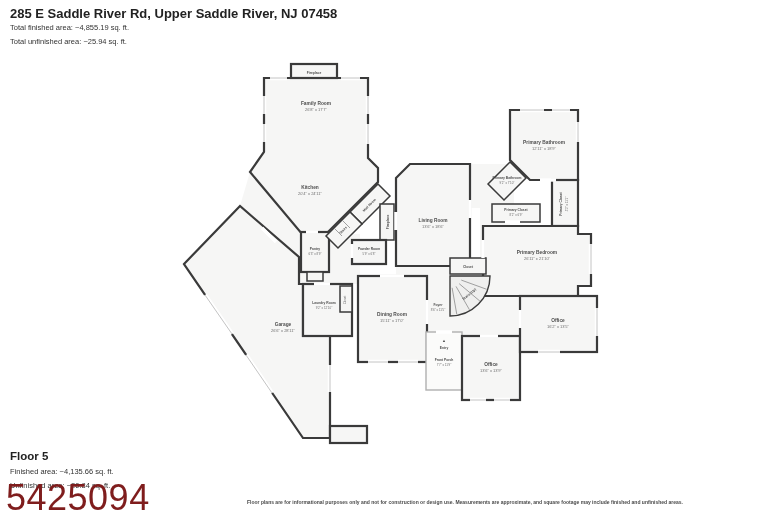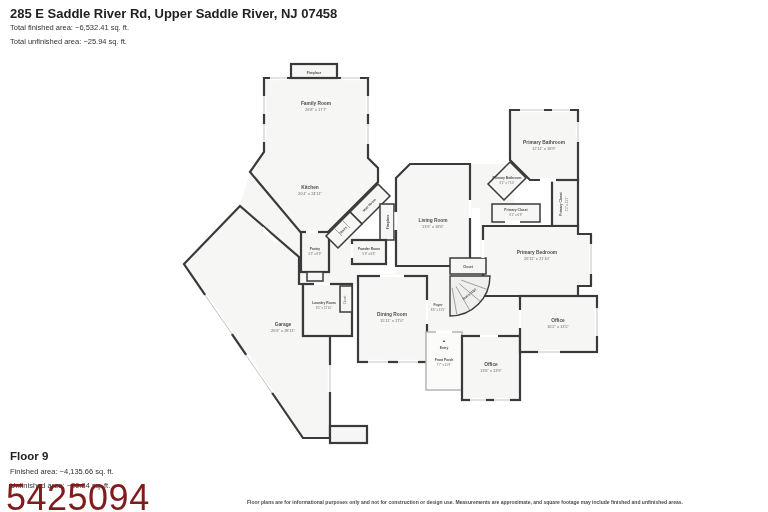--- a/index.html
+++ b/index.html
@@ -28,21 +28,21 @@
   .rns { font-size:3.3px; fill:#4e4e4e; font-weight:600; }
   .rds { font-size:3px;   fill:#6e6e6e; }
   .mark { font-size:4px; fill:#4e4e4e; }
 </style>
 </head>
 <body>
 
 <div id="page">
 
   <div class="hdr-title">285 E Saddle River Rd, Upper Saddle River, NJ 07458</div>
-  <div class="hdr-sub" style="top:23px">Total finished area: ~6,532.41 sq. ft.</div>
+  <div class="hdr-sub" style="top:23px">Total finished area: ~4,855.19 sq. ft.</div>
   <div class="hdr-sub" style="top:37px">Total unfinished area: ~25.94 sq. ft.</div>
 
   <svg width="768" height="512" viewBox="0 0 768 512">
 
     <polygon class="filler" points="250,172 302,234 299,257 240,206"></polygon>
     <rect class="filler" x="300" y="234" width="60" height="50"></rect>
     <rect class="filler" x="396" y="266" width="124" height="70"></rect>
     <rect class="filler" x="470" y="164" width="44" height="44"></rect>
     <rect class="filler" x="480" y="200" width="30" height="100"></rect>
 
@@ -183,19 +183,19 @@
     <text class="mark" x="444" y="342">▲</text>
     <text class="rns" x="444" y="349">Entry</text>
     <text class="rns" x="444" y="361">Front Porch</text>
     <text class="rds" x="444" y="366">7'7" x 11'9"</text>
     <text class="rn" x="491" y="366">Office</text>
     <text class="rd" x="491" y="372">13'6" x 13'9"</text>
     <text class="rn" x="558" y="322">Office</text>
     <text class="rd" x="558" y="328">16'2" x 13'5"</text>
   </svg>
 
-  <div class="floor-name">Floor 9</div>
+  <div class="floor-name">Floor 5</div>
   <div class="floor-sub" style="top:467px">Finished area: ~4,135.66 sq. ft.</div>
   <div class="floor-sub" style="top:481px">Unfinished area: ~20.84 sq. ft.</div>
   <div class="watermark">5425094</div>
   <div class="disclaimer">Floor plans are for informational purposes only and not for construction or design use. Measurements are approximate, and square footage may include finished and unfinished areas.</div>
 
 </div>
 
 </body></html>

